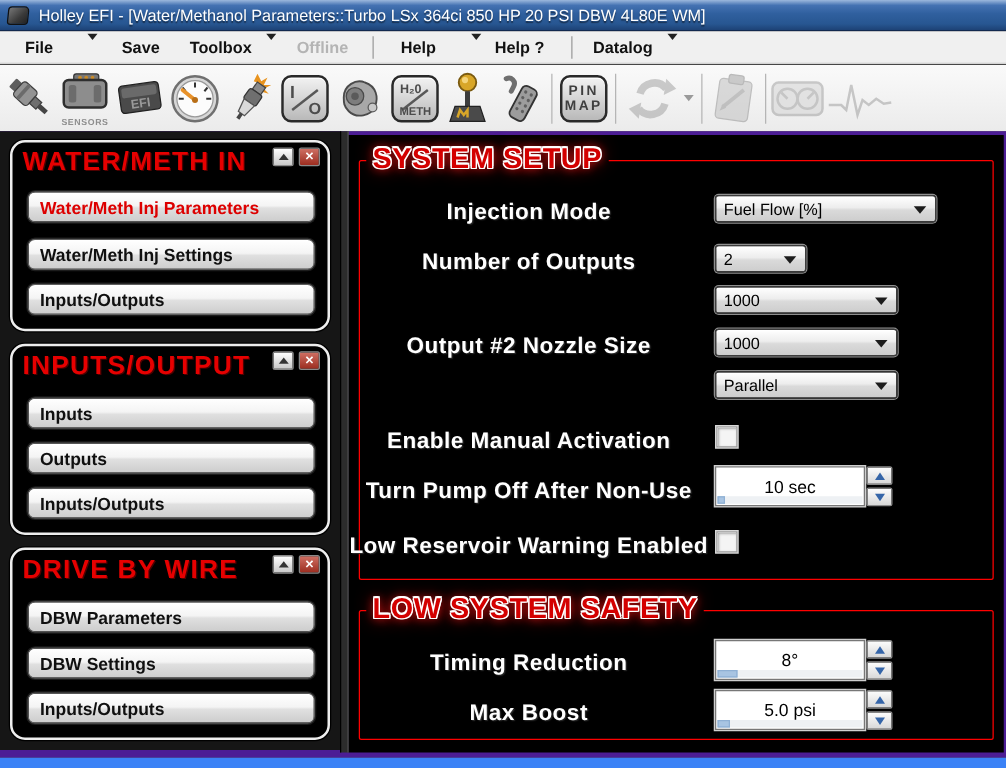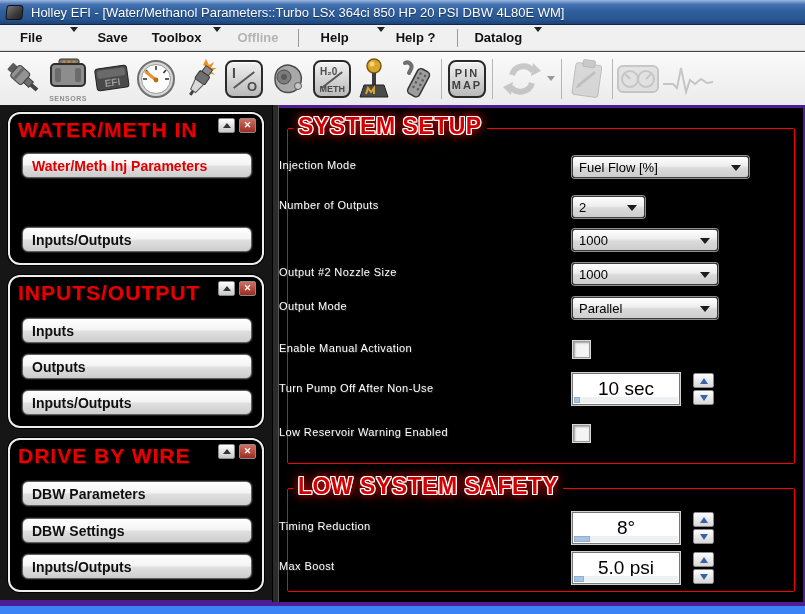--- a/index.html
+++ b/index.html
@@ -88,36 +88,36 @@
     display:flex; align-items:center; padding-left:9px;
     font-size:14px; font-weight:bold; color:#101010; cursor:pointer; }
   .side-btn.active { color:#dd0000; }
 
   
   .red-box { position:absolute; left:8px; width:508px; border:1px solid #ff0000; border-radius:2px; }
   .sec-title { position:absolute; background:#000; padding:0 5px; z-index:2;
     color:#d40000; font-size:23px; font-weight:bold; letter-spacing:.5px; white-space:nowrap;
     text-shadow:-1px -1px 0 #fff,0 -1px 0 #fff,1px -1px 0 #fff,-1px 0 0 #fff,1px 0 0 #fff,
                 -1px 1px 0 #fff,0 1px 0 #fff,1px 1px 0 #fff,0 0 8px rgba(255,30,30,.95),0 0 14px rgba(255,0,0,.8); }
-  .f-label { position:absolute; left:0; width:288px; text-align:left;
-    color:#fff; font-size:11px; font-weight:normal; letter-spacing:.4px; text-shadow:1px 1px 1px #2e2e2e; white-space:nowrap; }
+  .f-label { position:absolute; left:0; width:288px; text-align:center;
+    color:#fff; font-size:18px; font-weight:bold; letter-spacing:.4px; text-shadow:1px 1px 1px #2e2e2e; white-space:nowrap; }
   .dropdown { position:absolute; left:293px; height:22px;
     border:1px solid #3c3c3c; border-radius:3px;
     background:linear-gradient(180deg,#ffffff 0%,#ededed 45%,#dadada 55%,#cdcdcd 100%);
     box-shadow:0 0 0 1px #8f8f8f, inset 0 1px 0 #fff;
     display:flex; align-items:center; padding-left:6px; font-size:13px; color:#000; cursor:pointer; }
   .dd-arrow { position:absolute; right:7px; top:8px; width:0; height:0;
     border-left:5px solid transparent; border-right:5px solid transparent; border-top:6px solid #1c1c1c; }
   .checkbox { position:absolute; left:294px; width:17px; height:17px;
     background:#f4f4f4; border:1px solid #9a9a9a;
     box-shadow:inset 1px 1px 2px rgba(0,0,0,.35), 0 0 0 1px #d8d8d8; cursor:pointer; }
   .spinner { position:absolute; left:293px; width:142px; height:32px; }
-  .spin-field { position:absolute; left:0; top:0; width:108px; height:32px; background:#fff;
+  .spin-field { position:absolute; left:0; top:0; width:120px; height:32px; background:#fff;
     border:1px solid #777; box-shadow:0 0 0 1px #cfcfcf;
-    display:flex; align-items:center; justify-content:center; font-size:19px; color:#000; }
+    display:flex; align-items:center; justify-content:center; font-size:14px; color:#000; }
   .spin-track { position:absolute; left:1px; right:1px; bottom:1px; height:6px; background:#eef1f4; }
   .spin-thumb { position:absolute; left:0; top:0; bottom:0; background:#a8c4e2; border:1px solid #8fb0d4; }
   .spin-btns { position:absolute; right:0; top:0; width:21px; height:32px;
     display:flex; flex-direction:column; justify-content:space-between; }
   .spin-btn { width:21px; height:15px; border:1px solid #8a8a8a; border-radius:2px;
     background:linear-gradient(180deg,#fdfdfd,#d8d8d8); display:flex; align-items:center; justify-content:center; cursor:pointer; }
   .su { width:0; height:0; border-left:4px solid transparent; border-right:4px solid transparent; border-bottom:6px solid #3565a8; }
   .sd { width:0; height:0; border-left:4px solid transparent; border-right:4px solid transparent; border-top:6px solid #3565a8; }
 </style>
 </head>
@@ -320,20 +320,23 @@
         <div class="panel-head">
           <div class="panel-title">WATER/METH IN</div>
           <div class="win-btn btn-collapse">
               <span class="tri"></span>
             </div>
           <div class="win-btn btn-close">✕</div>
         </div>
         <div class="side-btn active" style="top:39px">
           <span>Water/Meth Inj Parameters</span>
         </div>
+        <div class="side-btn" style="top:77px">
+          <span>Water/Meth Inj Settings</span>
+        </div>
         <div class="side-btn" style="top:113px">
           <span>Inputs/Outputs</span>
         </div>
       </div>
 
       <div class="panel" style="top:170px; height:153px;">
         <div class="panel-head">
           <div class="panel-title">INPUTS/OUTPUT</div>
           <div class="win-btn btn-collapse">
               <span class="tri"></span>
@@ -394,21 +397,20 @@
         <span>1000</span>
         <span class="dd-arrow"></span>
       </div>
 
       <div class="f-label" style="top:158px">Output #2 Nozzle Size</div>
       <div class="dropdown" style="top:155px; width:146px;">
         <span>1000</span>
         <span class="dd-arrow"></span>
       </div>
 
-      <div class="f-label" style="top:192px">Output Mode</div>
       <div class="dropdown" style="top:189px; width:146px;">
         <span>Parallel</span>
         <span class="dd-arrow"></span>
       </div>
 
       <div class="f-label" style="top:234px">Enable Manual Activation</div>
       <div class="checkbox" style="top:233px"></div>
 
       <div class="f-label" style="top:274px">Turn Pump Off After Non-Use</div>
       <div class="spinner" style="top:265px">

